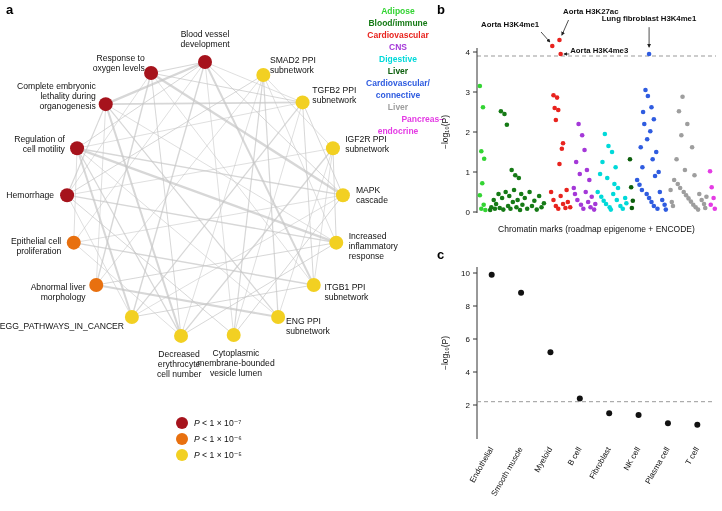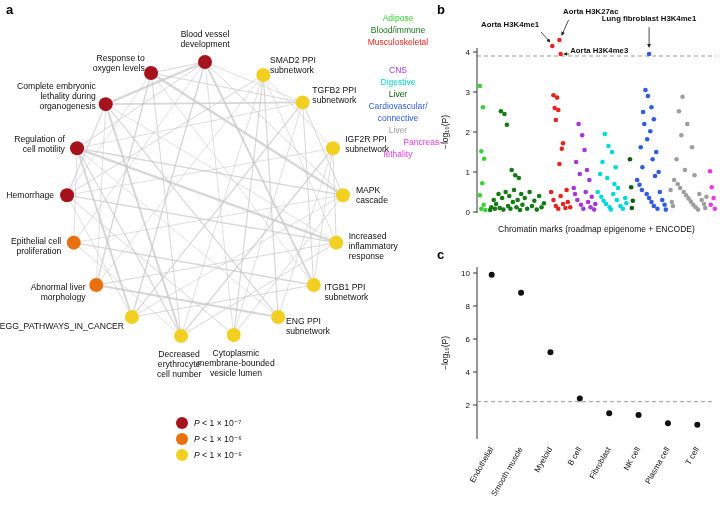--- a/index.html
+++ b/index.html
@@ -1,21 +1,21 @@
 <!DOCTYPE html>
 <html><head>
 <meta charset="utf-8">
 <style>
   html,body{margin:0;padding:0;background:#fff;}
   .figure{position:relative;width:722px;height:511px;background:#fff;overflow:hidden;
           font-family:"Liberation Sans","DejaVu Sans",sans-serif;}
   .plabel{position:absolute;font-weight:700;font-size:13px;color:#000;}
   .panel-svg{position:absolute;}
-  #tissue-legend{position:absolute;left:352px;top:12px;width:92px;text-align:center;
-                 font-size:8.5px;line-height:12px;font-weight:400;}
+  #tissue-legend{position:absolute;left:352px;top:5px;width:92px;text-align:center;
+                 font-size:8.5px;line-height:12px;font-weight:700;}
   #tissue-legend div{white-space:nowrap;}
   svg text{font-family:"Liberation Sans","DejaVu Sans",sans-serif;}
 </style>
 </head>
 <body>
 
 <div class="figure">
   <span class="plabel" style="left:6px;top:2px">a</span>
   <span class="plabel" style="left:437px;top:2px">b</span>
   <span class="plabel" style="left:437px;top:247px">c</span>
@@ -123,29 +123,29 @@
         <circle cx="182" cy="439" r="6" fill="#e8700f"></circle>
         <text font-size="8.6" fill="#111"><tspan x="194" y="442" font-style="italic">P</tspan><tspan> &lt; 1 × 10⁻⁶</tspan></text>
         <circle cx="182" cy="455" r="6" fill="#f2d022"></circle>
         <text font-size="8.6" fill="#111"><tspan x="194" y="458" font-style="italic">P</tspan><tspan> &lt; 1 × 10⁻⁵</tspan></text>
       </g>
     </svg>
 
   <div id="tissue-legend">
       <div style="color: rgb(51, 212, 51);">Adipose</div>
       <div style="color: rgb(21, 122, 21); text-align: center;">Blood/immune</div>
-      <div style="color: rgb(232, 35, 30);">Musculoskeletal</div>
-      <div style="color: rgb(164, 56, 216); margin-top: 16px;">CNS</div>
+      <div style="color: rgb(232, 35, 30);">Cardiovascular</div>
+      <div style="color: rgb(164, 56, 216);">CNS</div>
       <div style="color: rgb(0, 217, 217);">Digestive</div>
       <div style="color: rgb(11, 94, 11); text-align: center;">Liver</div>
       <div style="color: rgb(47, 92, 224);">Cardiovascular/</div>
       <div style="color: rgb(47, 92, 224);">connective</div>
       <div style="color: rgb(158, 158, 158);">Liver</div>
       <div style="color: rgb(228, 60, 228); text-align: right;">Pancreas–</div>
-      <div style="color: rgb(228, 60, 228);">lethality</div>
+      <div style="color: rgb(228, 60, 228);">endocrine</div>
     </div>
 
   <svg id="panel-b-svg" class="panel-svg" style="left:435px;top:0" width="287" height="248">
       <defs>
         <marker id="arr" viewBox="0 0 6 6" refX="5" refY="3" markerWidth="5" markerHeight="5" orient="auto">
           <path d="M0,0L6,3L0,6Z" fill="#222"></path>
         </marker>
       </defs>
       <line x1="42" y1="56" x2="281" y2="56" stroke="#999" stroke-width="1" stroke-dasharray="4 3"></line>
       <line x1="42" y1="48" x2="42" y2="213" stroke="#333" stroke-width="1"></line>

